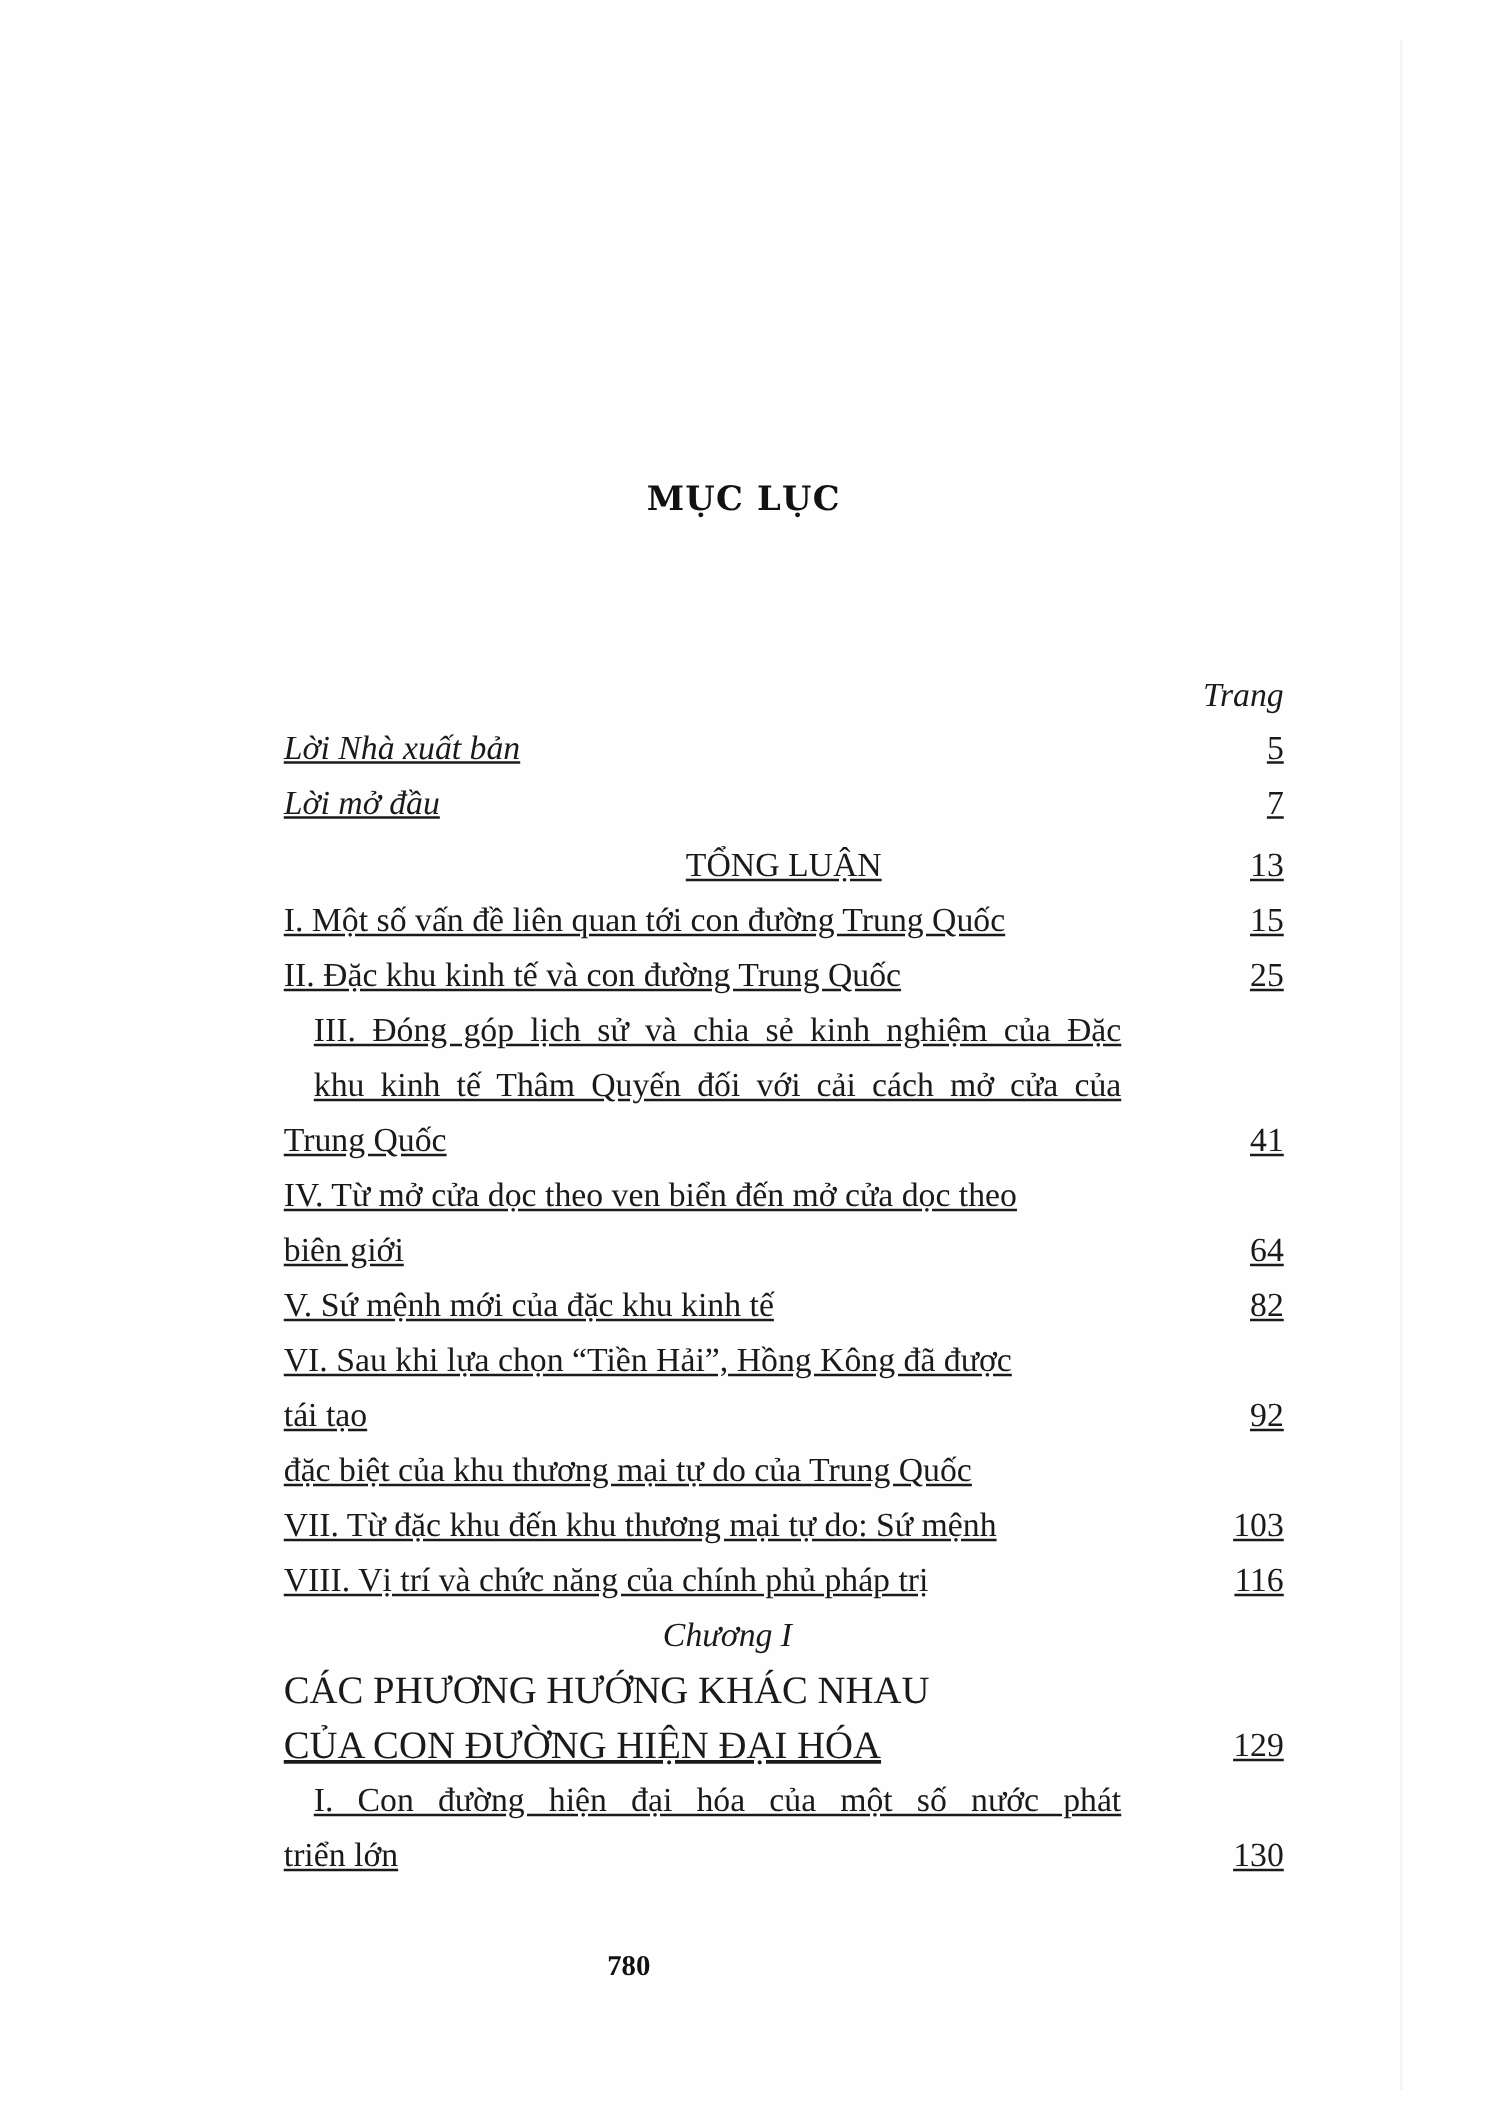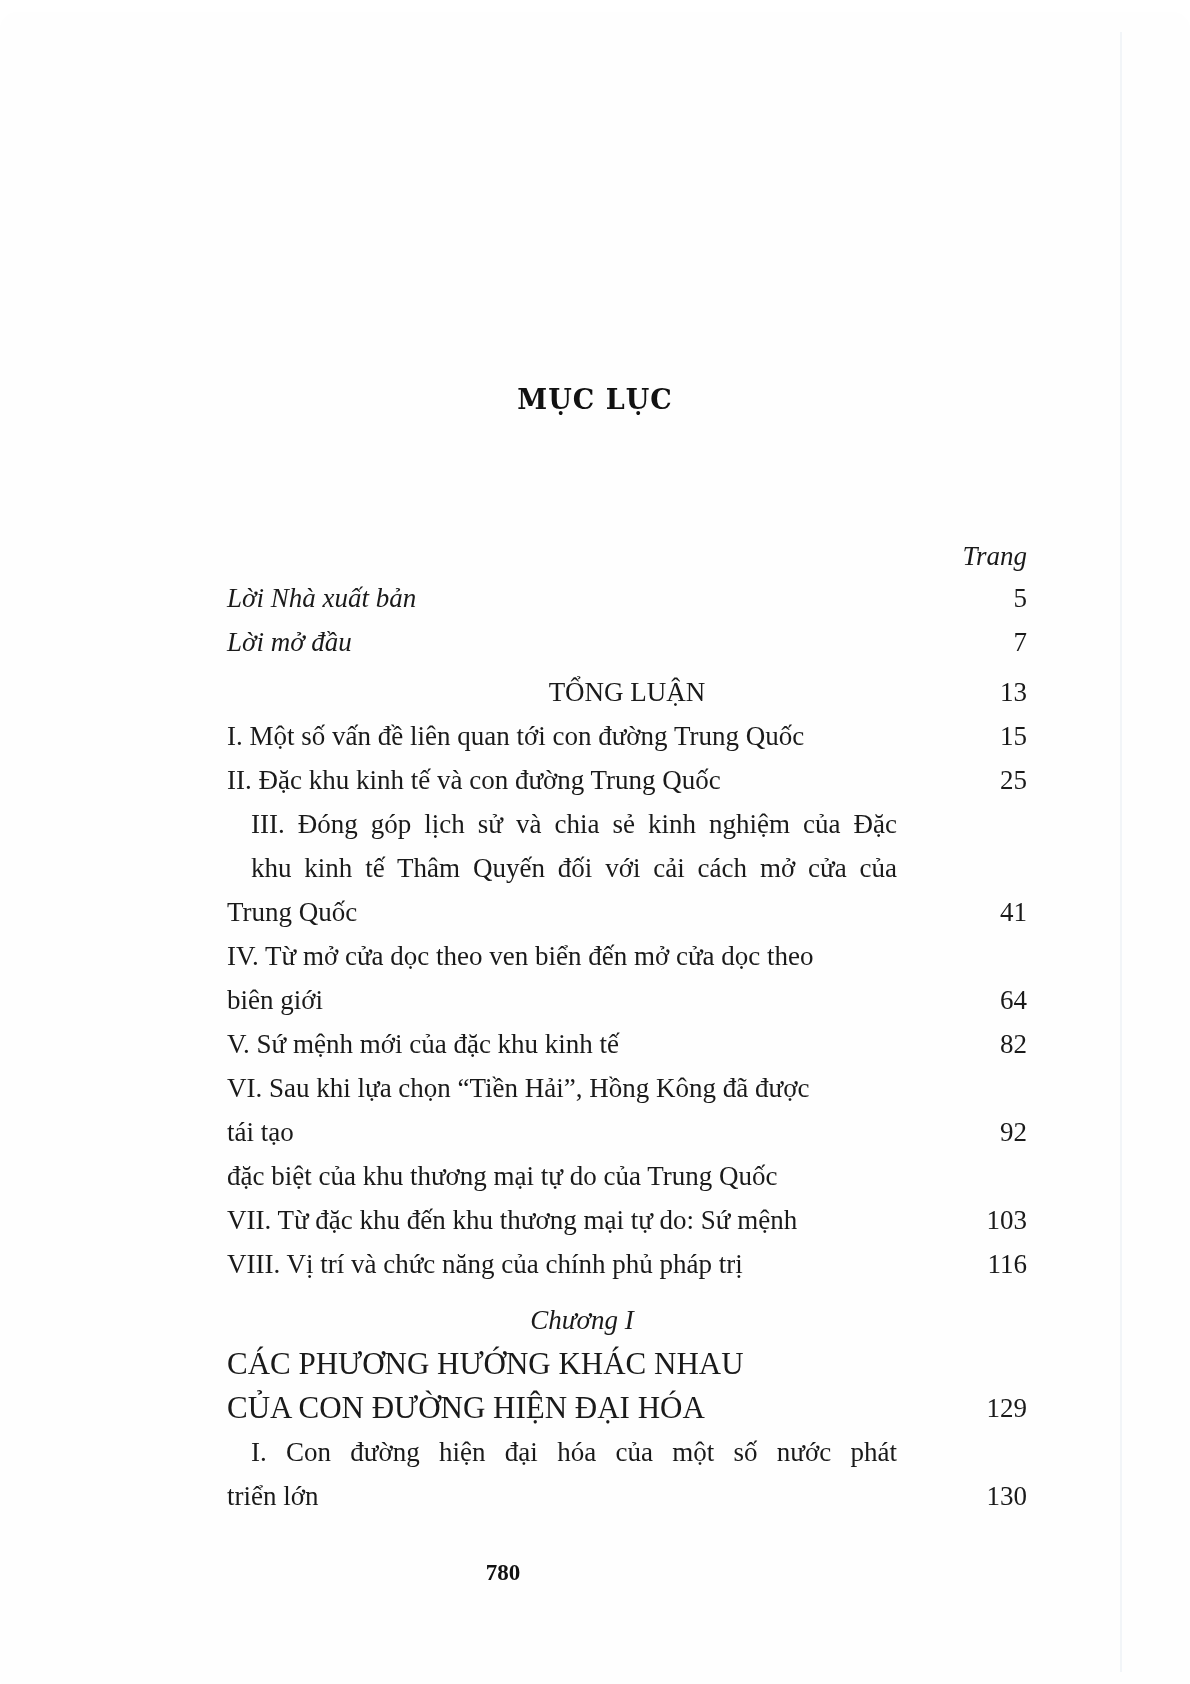--- a/index.html
+++ b/index.html
@@ -62,41 +62,42 @@
       font-style: italic;
       font-size: 27px;
       height: 40px;
       line-height: 40px;
     }
     .row {
       display: flex;
       align-items: flex-end;
       font-size: 27px;
       line-height: 44px;
+      text-decoration: underline;
     }
     .row .label {
       flex: 1;
     }
     .row .label .ln {
       display: block;
     }
     .row .pg {
       width: 90px;
       text-align: right;
     }
     .row.italic .label { font-style: italic; }
     .row.center .label { text-align: center; padding-left: 90px; }
     .row.justify .label .ln.first {
       text-align: justify;
       text-align-last: justify;
       padding-right: 40px;
       margin-left: 24px;
     }
     .row.gap-top { margin-top: 6px; }
-    .chapter-block { margin-top: 12px; }
+    .chapter-block { margin-top: 0; }
     .chapter-label {
       text-align: center;
       font-style: italic;
       font-size: 27px;
       line-height: 44px;
       padding-right: 0px;
       width: 710px;
     }
     .chapter-title-line {
       text-align: left;

